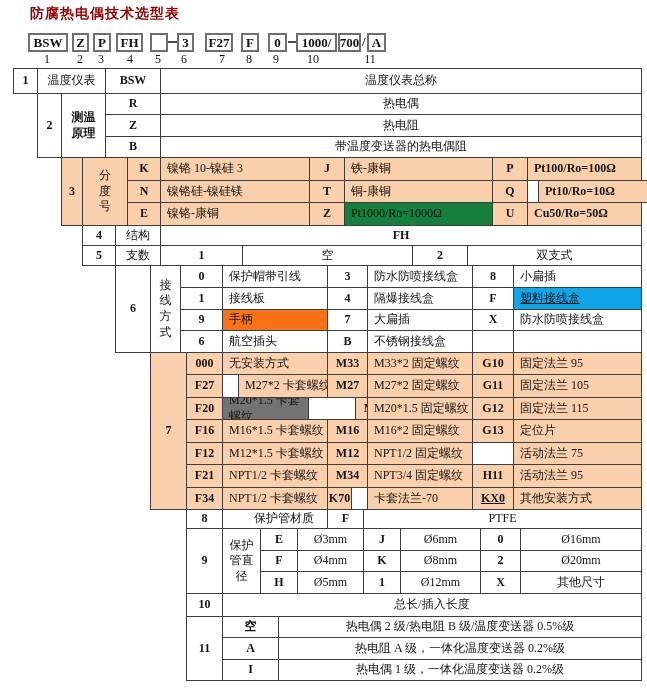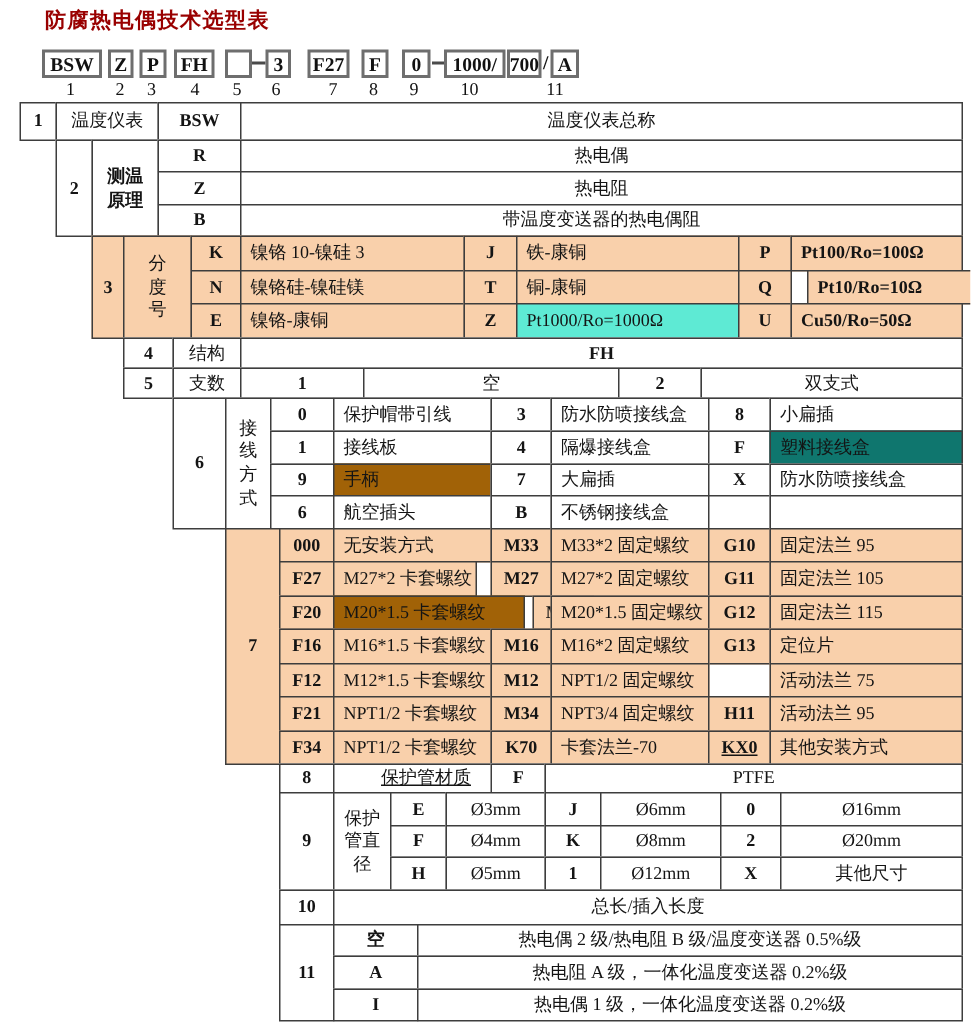--- a/index.html
+++ b/index.html
@@ -78,21 +78,21 @@
       <div class="cell l b" style="left: 527px; top: 157px; width: 115px; height: 24px; background: rgb(249, 208, 171);">Pt100/Ro=100Ω</div>
       <div class="cell c b" style="left: 127px; top: 180px; width: 34px; height: 23px; background: rgb(249, 208, 171);">N</div>
       <div class="cell l" style="left: 160px; top: 180px; width: 150px; height: 23px; background: rgb(249, 208, 171);">镍铬硅-镍硅镁</div>
       <div class="cell c b" style="left: 309px; top: 180px; width: 36px; height: 23px; background: rgb(249, 208, 171);">T</div>
       <div class="cell l" style="left: 344px; top: 180px; width: 149px; height: 23px; background: rgb(249, 208, 171);">铜-康铜</div>
       <div class="cell c b" style="left: 492px; top: 180px; width: 36px; height: 23px; background: rgb(249, 208, 171);">Q</div>
       <div class="cell l b" style="left: 527px; top: 180px; width: 115px; height: 23px; background: rgb(249, 208, 171); margin-left: 11px;">Pt10/Ro=10Ω</div>
       <div class="cell c b" style="left: 127px; top: 202px; width: 34px; height: 24px; background: rgb(249, 208, 171);">E</div>
       <div class="cell l" style="left: 160px; top: 202px; width: 150px; height: 24px; background: rgb(249, 208, 171);">镍铬-康铜</div>
       <div class="cell c b" style="left: 309px; top: 202px; width: 36px; height: 24px; background: rgb(249, 208, 171);">Z</div>
-      <div class="cell l" style="left: 344px; top: 202px; width: 149px; height: 24px; background: #5eead4;">Pt1000/Ro=1000Ω</div>
+      <div class="cell l" style="left: 344px; top: 202px; width: 149px; height: 24px; background: #15803d;">Pt1000/Ro=1000Ω</div>
       <div class="cell c b" style="left: 492px; top: 202px; width: 36px; height: 24px; background: rgb(249, 208, 171);">U</div>
       <div class="cell l b" style="left: 527px; top: 202px; width: 115px; height: 24px; background: rgb(249, 208, 171);">Cu50/Ro=50Ω</div>
       <div class="cell c b" style="left: 82px; top: 225px; width: 34px; height: 21px; background: rgb(255, 255, 255);">4</div>
       <div class="cell c" style="left: 115px; top: 225px; width: 46px; height: 21px; background: rgb(255, 255, 255);">结构</div>
       <div class="cell c b" style="left: 160px; top: 225px; width: 482px; height: 21px; background: rgb(255, 255, 255);">FH</div>
       <div class="cell c b" style="left: 82px; top: 245px; width: 34px; height: 21px; background: rgb(255, 255, 255);">5</div>
       <div class="cell c" style="left: 115px; top: 245px; width: 46px; height: 21px; background: rgb(255, 255, 255);">支数</div>
       <div class="cell c b" style="left: 160px; top: 245px; width: 83px; height: 21px; background: rgb(255, 255, 255);">1</div>
       <div class="cell c" style="left: 242px; top: 245px; width: 171px; height: 21px; background: rgb(255, 255, 255);">空</div>
       <div class="cell c b" style="left: 412px; top: 245px; width: 56px; height: 21px; background: rgb(255, 255, 255);">2</div>
@@ -106,48 +106,48 @@
       <div class="cell l" style="left: 222px; top: 265px; width: 106px; height: 23px; background: rgb(255, 255, 255);">保护帽带引线</div>
       <div class="cell c b" style="left: 327px; top: 265px; width: 41px; height: 23px; background: rgb(255, 255, 255);">3</div>
       <div class="cell l" style="left: 367px; top: 265px; width: 106px; height: 23px; background: rgb(255, 255, 255);">防水防喷接线盒</div>
       <div class="cell c b" style="left: 472px; top: 265px; width: 42px; height: 23px; background: rgb(255, 255, 255);">8</div>
       <div class="cell l" style="left: 513px; top: 265px; width: 129px; height: 23px; background: rgb(255, 255, 255);">小扁插</div>
       <div class="cell c b" style="left: 180px; top: 287px; width: 43px; height: 23px; background: rgb(255, 255, 255);">1</div>
       <div class="cell l" style="left: 222px; top: 287px; width: 106px; height: 23px; background: rgb(255, 255, 255);">接线板</div>
       <div class="cell c b" style="left: 327px; top: 287px; width: 41px; height: 23px; background: rgb(255, 255, 255);">4</div>
       <div class="cell l" style="left: 367px; top: 287px; width: 106px; height: 23px; background: rgb(255, 255, 255);">隔爆接线盒</div>
       <div class="cell c b" style="left: 472px; top: 287px; width: 42px; height: 23px; background: rgb(255, 255, 255);">F</div>
-      <div class="cell l" style="left: 513px; top: 287px; width: 129px; height: 23px; background: #0f766e;">塑料接线盒</div>
+      <div class="cell l" style="left: 513px; top: 287px; width: 129px; height: 23px; background: #0ea5e9; text-decoration: underline;">塑料接线盒</div>
       <div class="cell c b" style="left: 180px; top: 309px; width: 43px; height: 22px; background: rgb(255, 255, 255);">9</div>
-      <div class="cell l" style="left: 222px; top: 309px; width: 106px; height: 22px; background: #a16207;">手柄</div>
+      <div class="cell l" style="left: 222px; top: 309px; width: 106px; height: 22px; background: #f97316;">手柄</div>
       <div class="cell c b" style="left: 327px; top: 309px; width: 41px; height: 22px; background: rgb(255, 255, 255);">7</div>
       <div class="cell l" style="left: 367px; top: 309px; width: 106px; height: 22px; background: rgb(255, 255, 255);">大扁插</div>
       <div class="cell c b" style="left: 472px; top: 309px; width: 42px; height: 22px; background: rgb(255, 255, 255);">X</div>
       <div class="cell l" style="left: 513px; top: 309px; width: 129px; height: 22px; background: rgb(255, 255, 255);">防水防喷接线盒</div>
       <div class="cell c b" style="left: 180px; top: 330px; width: 43px; height: 23px; background: rgb(255, 255, 255);">6</div>
       <div class="cell l" style="left: 222px; top: 330px; width: 106px; height: 23px; background: rgb(255, 255, 255);">航空插头</div>
       <div class="cell c b" style="left: 327px; top: 330px; width: 41px; height: 23px; background: rgb(255, 255, 255);">B</div>
       <div class="cell l" style="left: 367px; top: 330px; width: 106px; height: 23px; background: rgb(255, 255, 255);">不锈钢接线盒</div>
       <div class="cell c b" style="left: 472px; top: 330px; width: 42px; height: 23px; background: rgb(255, 255, 255);"></div>
       <div class="cell l" style="left: 513px; top: 330px; width: 129px; height: 23px; background: rgb(255, 255, 255);"></div>
       <div class="cell c b" style="left: 150px; top: 352px; width: 37px; height: 158px; background: rgb(249, 208, 171);">7</div>
       <div class="cell c b" style="left: 186px; top: 352px; width: 37px; height: 23px; background: rgb(249, 208, 171);">000</div>
       <div class="cell l" style="left: 222px; top: 352px; width: 106px; height: 23px; background: rgb(249, 208, 171);">无安装方式</div>
       <div class="cell c b" style="left: 327px; top: 352px; width: 41px; height: 23px; background: rgb(249, 208, 171);">M33</div>
       <div class="cell l" style="left: 367px; top: 352px; width: 106px; height: 23px; background: rgb(249, 208, 171);">M33*2 固定螺纹</div>
       <div class="cell c b" style="left: 472px; top: 352px; width: 42px; height: 23px; background: rgb(249, 208, 171);">G10</div>
       <div class="cell l" style="left: 513px; top: 352px; width: 129px; height: 23px; background: rgb(249, 208, 171);">固定法兰 95</div>
       <div class="cell c b" style="left: 186px; top: 374px; width: 37px; height: 24px; background: rgb(249, 208, 171);">F27</div>
-      <div class="cell l" style="left: 222px; top: 374px; width: 96px; height: 24px; background: rgb(249, 208, 171);">M27*2 卡套螺纹</div>
+      <div class="cell l" style="left: 238px; top: 374px; width: 96px; height: 24px; background: rgb(249, 208, 171);">M27*2 卡套螺纹</div>
       <div class="cell c b" style="left: 327px; top: 374px; width: 41px; height: 24px; background: rgb(249, 208, 171);">M27</div>
       <div class="cell l" style="left: 367px; top: 374px; width: 106px; height: 24px; background: rgb(249, 208, 171);">M27*2 固定螺纹</div>
       <div class="cell c b" style="left: 472px; top: 374px; width: 42px; height: 24px; background: rgb(249, 208, 171);">G11</div>
       <div class="cell l" style="left: 513px; top: 374px; width: 129px; height: 24px; background: rgb(249, 208, 171);">固定法兰 105</div>
       <div class="cell c b" style="left: 186px; top: 397px; width: 37px; height: 23px; background: rgb(249, 208, 171);">F20</div>
-      <div class="cell l" style="left: 222px; top: 397px; width: 128px; height: 23px; background: #a16207;">M20*1.5 卡套螺纹</div>
+      <div class="cell l" style="left: 222px; top: 397px; width: 87px; height: 23px; background: #737373;">M20*1.5 卡套螺纹</div>
       <div class="cell c b" style="left: 327px; top: 397px; width: 41px; height: 23px; background: rgb(249, 208, 171); margin-left: 28px;">M20</div>
       <div class="cell l" style="left: 367px; top: 397px; width: 106px; height: 23px; background: rgb(249, 208, 171);">M20*1.5 固定螺纹</div>
       <div class="cell c b" style="left: 472px; top: 397px; width: 42px; height: 23px; background: rgb(249, 208, 171);">G12</div>
       <div class="cell l" style="left: 513px; top: 397px; width: 129px; height: 23px; background: rgb(249, 208, 171);">固定法兰 115</div>
       <div class="cell c b" style="left: 186px; top: 419px; width: 37px; height: 24px; background: rgb(249, 208, 171);">F16</div>
       <div class="cell l" style="left: 222px; top: 419px; width: 106px; height: 24px; background: rgb(249, 208, 171);">M16*1.5 卡套螺纹</div>
       <div class="cell c b" style="left: 327px; top: 419px; width: 41px; height: 24px; background: rgb(249, 208, 171);">M16</div>
       <div class="cell l" style="left: 367px; top: 419px; width: 106px; height: 24px; background: rgb(249, 208, 171);">M16*2 固定螺纹</div>
       <div class="cell c b" style="left: 472px; top: 419px; width: 42px; height: 24px; background: rgb(249, 208, 171);">G13</div>
       <div class="cell l" style="left: 513px; top: 419px; width: 129px; height: 24px; background: rgb(249, 208, 171);">定位片</div>
@@ -158,26 +158,26 @@
       <div class="cell c b" style="left: 472px; top: 442px; width: 42px; height: 23px; background: rgb(249, 208, 171); margin-top: 24px;">H10</div>
       <div class="cell l" style="left: 513px; top: 442px; width: 129px; height: 23px; background: rgb(249, 208, 171);">活动法兰 75</div>
       <div class="cell c b" style="left: 186px; top: 464px; width: 37px; height: 24px; background: rgb(249, 208, 171);">F21</div>
       <div class="cell l" style="left: 222px; top: 464px; width: 106px; height: 24px; background: rgb(249, 208, 171);">NPT1/2 卡套螺纹</div>
       <div class="cell c b" style="left: 327px; top: 464px; width: 41px; height: 24px; background: rgb(249, 208, 171);">M34</div>
       <div class="cell l" style="left: 367px; top: 464px; width: 106px; height: 24px; background: rgb(249, 208, 171);">NPT3/4 固定螺纹</div>
       <div class="cell c b" style="left: 472px; top: 464px; width: 42px; height: 24px; background: rgb(249, 208, 171);">H11</div>
       <div class="cell l" style="left: 513px; top: 464px; width: 129px; height: 24px; background: rgb(249, 208, 171);">活动法兰 95</div>
       <div class="cell c b" style="left: 186px; top: 487px; width: 37px; height: 23px; background: rgb(249, 208, 171);">F34</div>
       <div class="cell l" style="left: 222px; top: 487px; width: 106px; height: 23px; background: rgb(249, 208, 171);">NPT1/2 卡套螺纹</div>
-      <div class="cell c b" style="left: 327px; top: 487px; width: 41px; height: 23px; background: rgb(249, 208, 171);">K70</div>
+      <div class="cell c b" style="left: 327px; top: 487px; width: 25px; height: 23px; background: rgb(249, 208, 171);">K70</div>
       <div class="cell l" style="left: 367px; top: 487px; width: 106px; height: 23px; background: rgb(249, 208, 171);">卡套法兰-70</div>
       <div class="cell c b" style="left: 472px; top: 487px; width: 42px; height: 23px; background: rgb(249, 208, 171); text-decoration: underline;">KX0</div>
       <div class="cell l" style="left: 513px; top: 487px; width: 129px; height: 23px; background: rgb(249, 208, 171);">其他安装方式</div>
       <div class="cell c b" style="left: 186px; top: 509px; width: 37px; height: 20px; background: rgb(255, 255, 255);">8</div>
-      <div class="cell c" style="left: 222px; top: 509px; width: 124px; height: 20px; background: rgb(255, 255, 255); text-decoration: underline;">保护管材质</div>
+      <div class="cell c" style="left: 222px; top: 509px; width: 124px; height: 20px; background: rgb(255, 255, 255);">保护管材质</div>
       <div class="cell c b" style="left: 327px; top: 509px; width: 37px; height: 20px; background: rgb(255, 255, 255);">F</div>
       <div class="cell c" style="left: 363px; top: 509px; width: 279px; height: 20px; background: rgb(255, 255, 255);">PTFE</div>
       <div class="cell c b" style="left: 186px; top: 528px; width: 37px; height: 66px; background: rgb(255, 255, 255);">9</div>
       <div class="cell c" style="left: 222px; top: 528px; width: 39px; height: 66px; background: rgb(255, 255, 255);">保护
 管直
 径</div>
       <div class="cell c b" style="left: 260px; top: 528px; width: 38px; height: 23px; background: rgb(255, 255, 255);">E</div>
       <div class="cell c" style="left: 297px; top: 528px; width: 67px; height: 23px; background: rgb(255, 255, 255);">Ø3mm</div>
       <div class="cell c b" style="left: 363px; top: 528px; width: 38px; height: 23px; background: rgb(255, 255, 255);">J</div>
       <div class="cell c" style="left: 400px; top: 528px; width: 81px; height: 23px; background: rgb(255, 255, 255);">Ø6mm</div>

